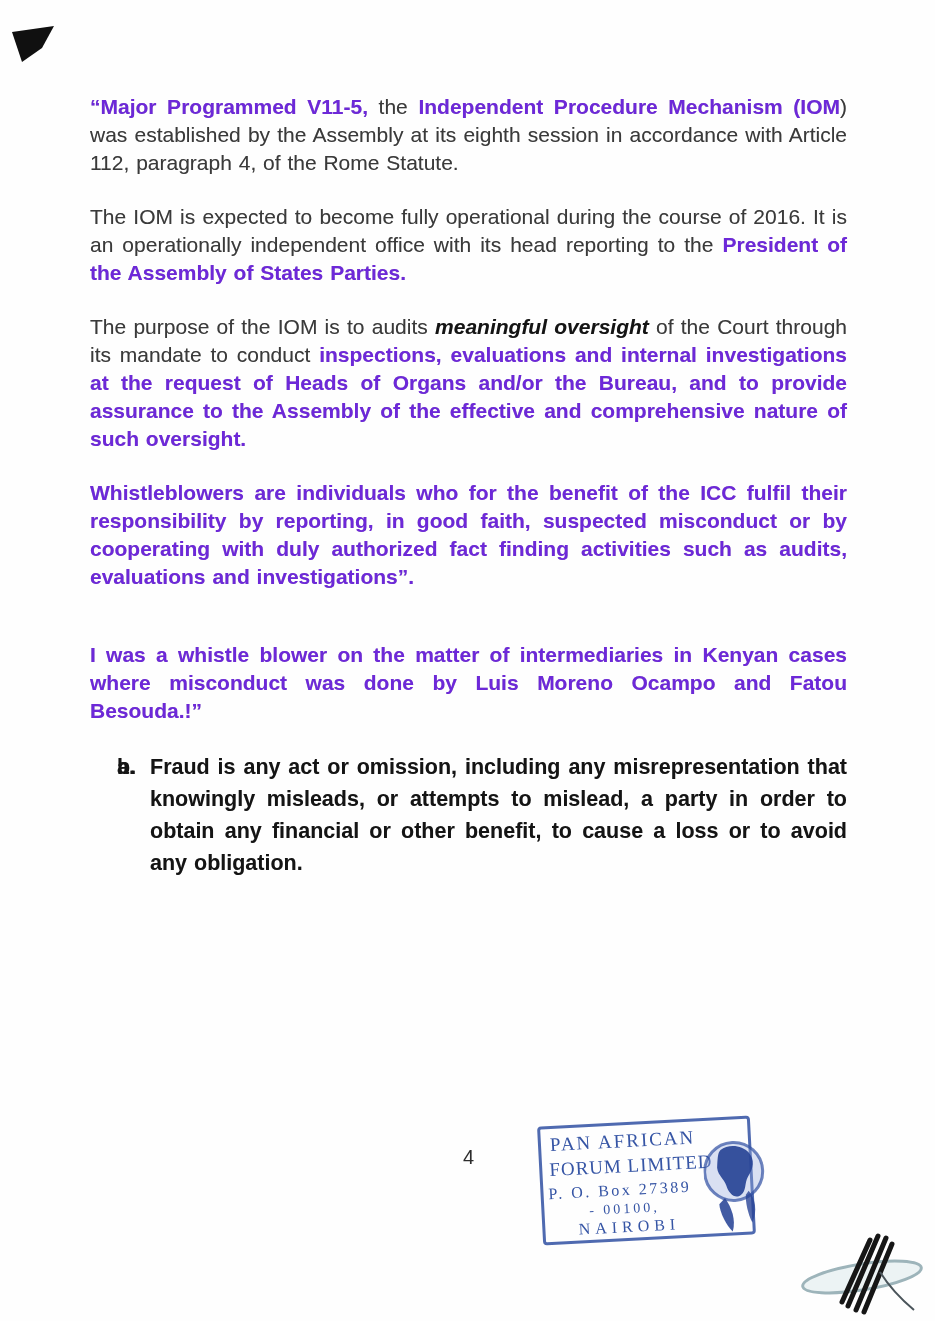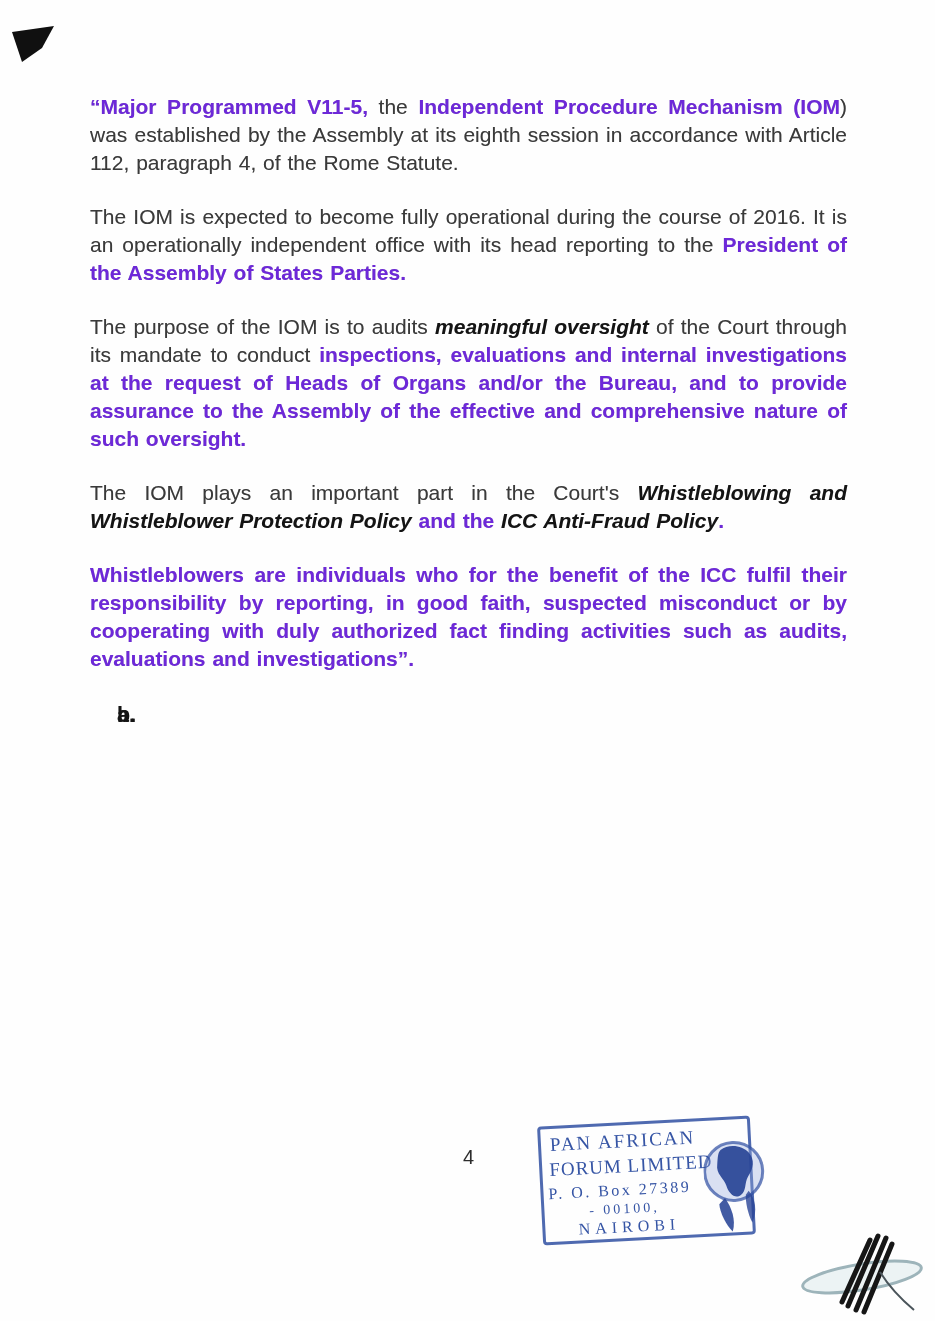--- a/index.html
+++ b/index.html
@@ -73,35 +73,36 @@
     </p>
 
     <p>
       <span>The IOM is expected to become fully operational during the course of 2016. It is an operationally independent office with its head reporting to the </span><span class="b">President of the Assembly of States Parties.</span>
     </p>
 
     <p>
       <span>The purpose of the IOM is to audits </span><span class="bi">meaningful oversight</span><span> of the Court through its mandate to conduct </span><span class="b">inspections, evaluations and internal investigations at the request of Heads of Organs and/or the Bureau, and to provide assurance to the Assembly of the effective and comprehensive nature of such oversight.</span>
     </p>
 
-    <p>
-      <span>The IOM plays an important part in the Court's </span><span class="bi">Whistleblowing and Whistleblower Protection Policy</span><span class="b"> and the </span><span class="bi">ICC Anti-Fraud Policy</span><span class="b">.</span>
-    </p>
 
     <p>
       <span class="b">Whistleblowers are individuals who for the benefit of the ICC fulfil their responsibility by reporting, in good faith, suspected misconduct or by cooperating with duly authorized fact finding activities such as audits, evaluations and investigations”.</span>
     </p>
 
+    <p class="quote-end">
+      <span class="b">I was a whistle blower on the matter of intermediaries in Kenyan cases where misconduct was done by Luis Moreno Ocampo and Fatou Besouda.!”</span>
+    </p>
 
     <div class="listitem">
       <span class="marker">a.</span>
     </div>
 
     <div class="listitem">
       <span class="marker">b.</span>
+      <span>Fraud is any act or omission, including any misrepresentation that knowingly misleads, or attempts to mislead, a party in order to obtain any financial or other benefit, to cause a loss or to avoid any obligation.</span>
     </div>
 
   </div>
 
   <div class="pagenum">4</div>
 
   <div class="stamp">
     <div class="s1">PAN AFRICAN</div>
     <div class="s2">FORUM LIMITED</div>
     <div class="s3">P. O. Box 27389</div>

